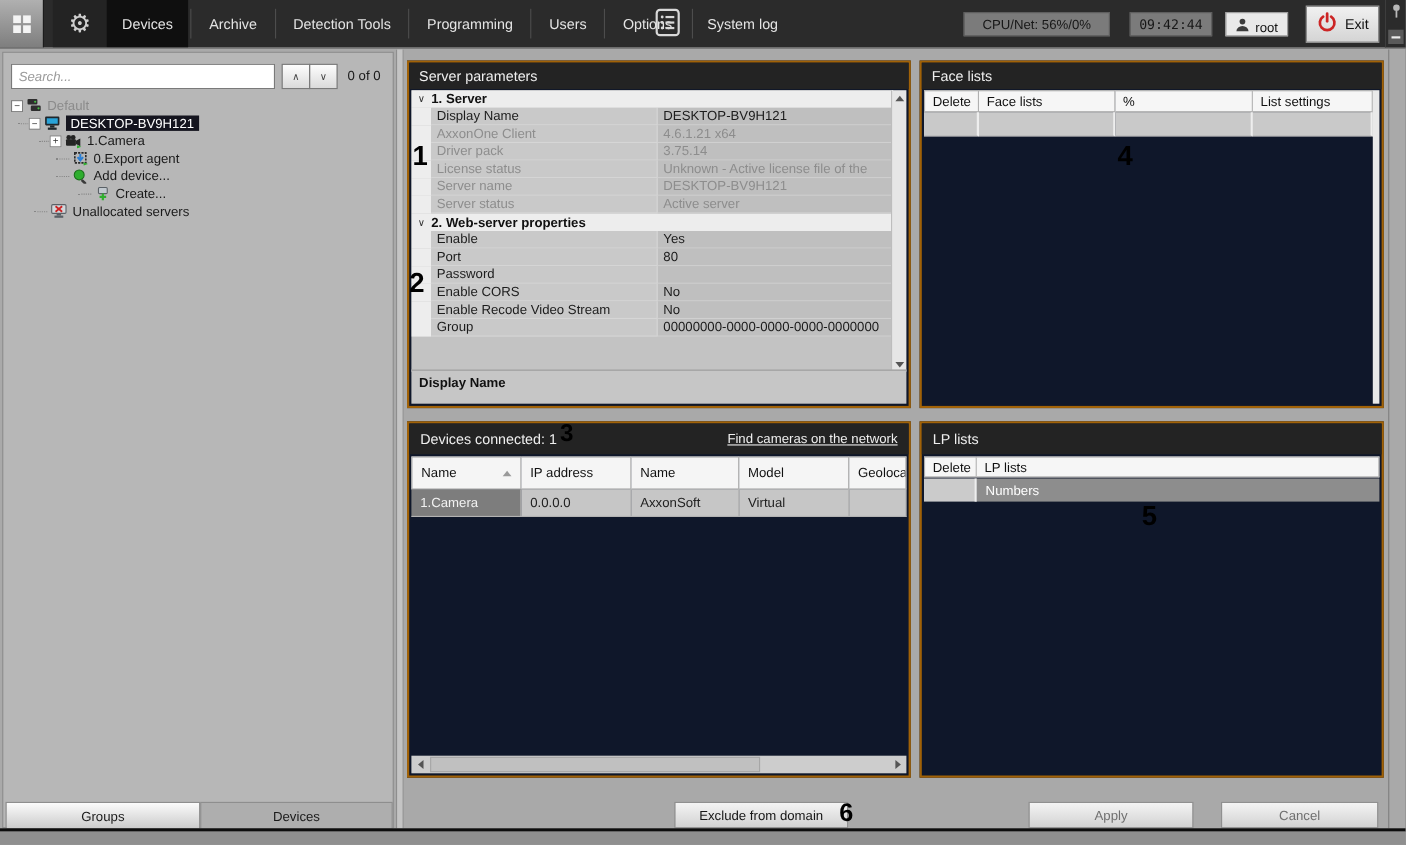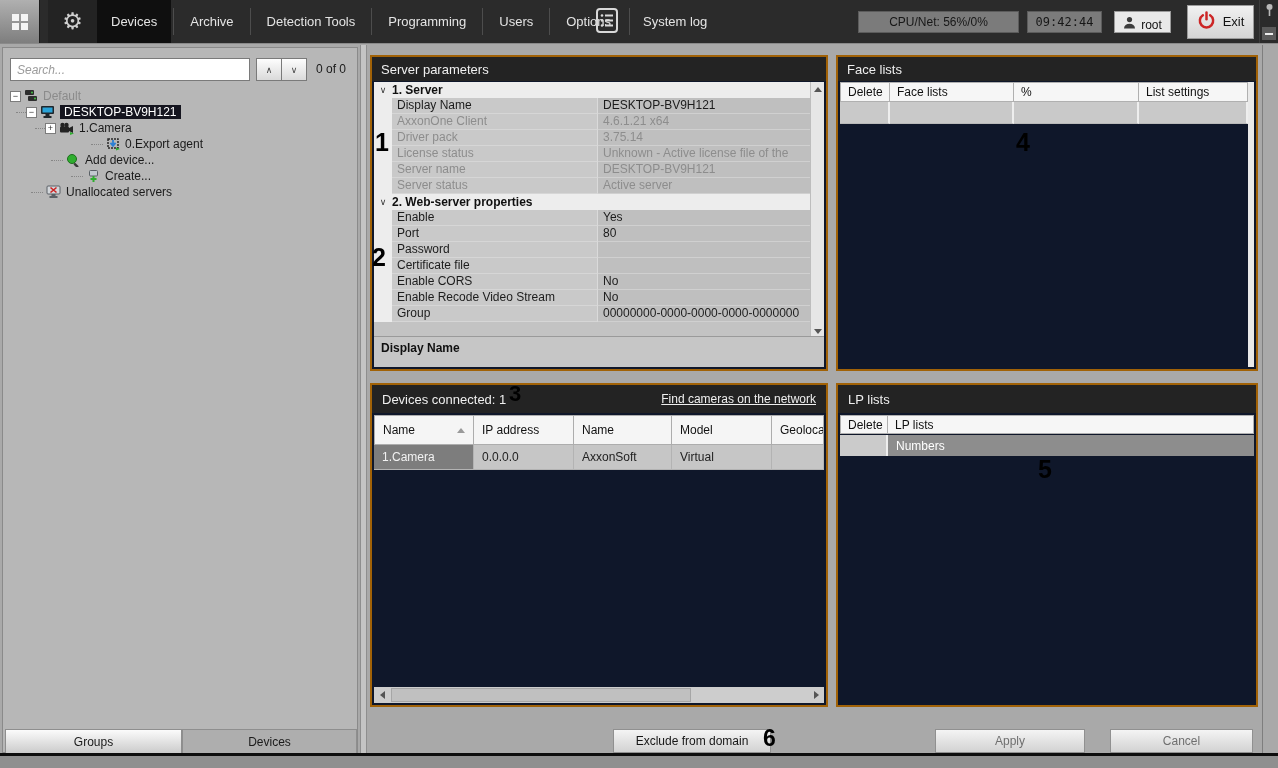--- a/index.html
+++ b/index.html
@@ -13,21 +13,21 @@
   .grid-ico span { background:#f4f4f4; }
   .gear-tab { position:absolute; left:48px; top:0; width:49px; height:43px; background:#232323; color:#cfcfcf; font-size:23px; display:flex; align-items:center; justify-content:center; }
   .menu-tabs { position:absolute; left:97px; top:0; height:43px; display:flex; align-items:stretch; }
   .mtab { display:flex; align-items:center; padding:0 14px; color:#e4e4e4; font-size:13px; cursor:default; }
   .mtab.active { background:#0f0f0f; }
   .tabsep { width:1px; height:27px; background:#4d4d4d; align-self:center; margin:0 2px; }
   .syslog { position:absolute; left:595px; top:0; height:43px; display:flex; align-items:center; color:#e4e4e4; font-size:13px; }
   .syslog-sep { width:1px; height:27px; background:#4d4d4d; margin:0 13px 0 10px; }
   .top-right { position:absolute; right:24px; top:0; height:43px; display:flex; align-items:center; }
   .statbox { background:#7b7b7b; border:1px solid #5c5c5c; color:#171717; font-size:12px; height:22px; display:flex; align-items:center; justify-content:center; }
-  .cpu { width:161px; margin-right:8px; }
+  .cpu { width:133px; margin-right:18px; }
   .clock { width:75px; margin-right:12px; font-family:"DejaVu Sans Mono", monospace; font-size:12px; }
   .rootbtn { width:57px; height:22px; background:#e9e9e9; border:1px solid #9b9b9b; display:flex; align-items:flex-end; justify-content:center; gap:5px; font-size:12px; color:#121212; margin-right:16px; }
   .exitbtn { width:67px; height:34px; background:linear-gradient(#f1f1f1,#d4d4d4); border:1px solid #9b9b9b; display:flex; align-items:center; justify-content:center; gap:7px; font-size:13px; color:#121212; }
   .pin-strip { position:absolute; right:0; top:0; width:19px; height:43px; background:#2b2b2b; border-left:1px solid #3d3d3d; }
   .pin-strip .pin { position:absolute; left:5px; top:3px; }
   .dash-btn { position:absolute; left:2px; right:2px; bottom:3px; height:13px; background:#5a5a5a; display:flex; align-items:center; justify-content:center; }
   .dash-btn i { width:8px; height:2px; background:#ececec; }
 
   
   .sidebar { position:absolute; left:2px; top:47px; width:356px; bottom:15px; background:#b7b7b7; border:1px solid #8a8a8a; }
@@ -248,21 +248,21 @@
           <svg width="16" height="13">
               <circle cx="3.5" cy="3" r="2.2" fill="#232323"></circle>
               <circle cx="7.5" cy="3" r="2.2" fill="#232323"></circle>
               <rect x="1" y="4.5" width="9" height="6" rx="1" fill="#232323"></rect>
               <path d="M10 6 L14 4 L14 11 L10 9 Z" fill="#232323"></path>
               <path d="M11 10 l4 1.5 -4 1.5 z" fill="#2fae2f"></path>
             </svg>
         </span>
         <span>1.Camera</span>
       </div>
-      <div class="trow" style="padding-left:68px;margin-left:20px;">
+      <div class="trow" style="padding-left:48px;">
         <span class="dots" style="width:12px;"></span>
         <span class="ticon">
           <svg width="15" height="14">
               <rect x="2" y="2" width="10" height="9" fill="none" stroke="#2a2a2a" stroke-width="1.5" stroke-dasharray="2 1"></rect>
               <path d="M7 3 v4.5 M4.5 5.8 L7 8.8 L9.5 5.8 L7 8.8" stroke="#2b7fd4" stroke-width="1.8" fill="none"></path>
               <path d="M10 10.5 l4 1.5 -4 1.5 z" fill="#2fae2f"></path>
             </svg>
         </span>
         <span>0.Export agent</span>
       </div>
@@ -356,25 +356,20 @@
         <span class="pval ed">Yes</span>
       </div>
       <div class="prow">
         <span class="pgut"></span>
         <span class="plab ed">Port</span>
         <span class="pval ed">80</span>
       </div>
       <div class="prow">
         <span class="pgut"></span>
         <span class="plab ed">Password</span>
-        <span class="pval ed"></span>
-      </div>
-      <div class="prow">
-        <span class="pgut"></span>
-        <span class="plab ed">Certificate file</span>
         <span class="pval ed"></span>
       </div>
       <div class="prow">
         <span class="pgut"></span>
         <span class="plab ed">Enable CORS</span>
         <span class="pval ed">No</span>
       </div>
       <div class="prow">
         <span class="pgut"></span>
         <span class="plab ed">Enable Recode Video Stream</span>

